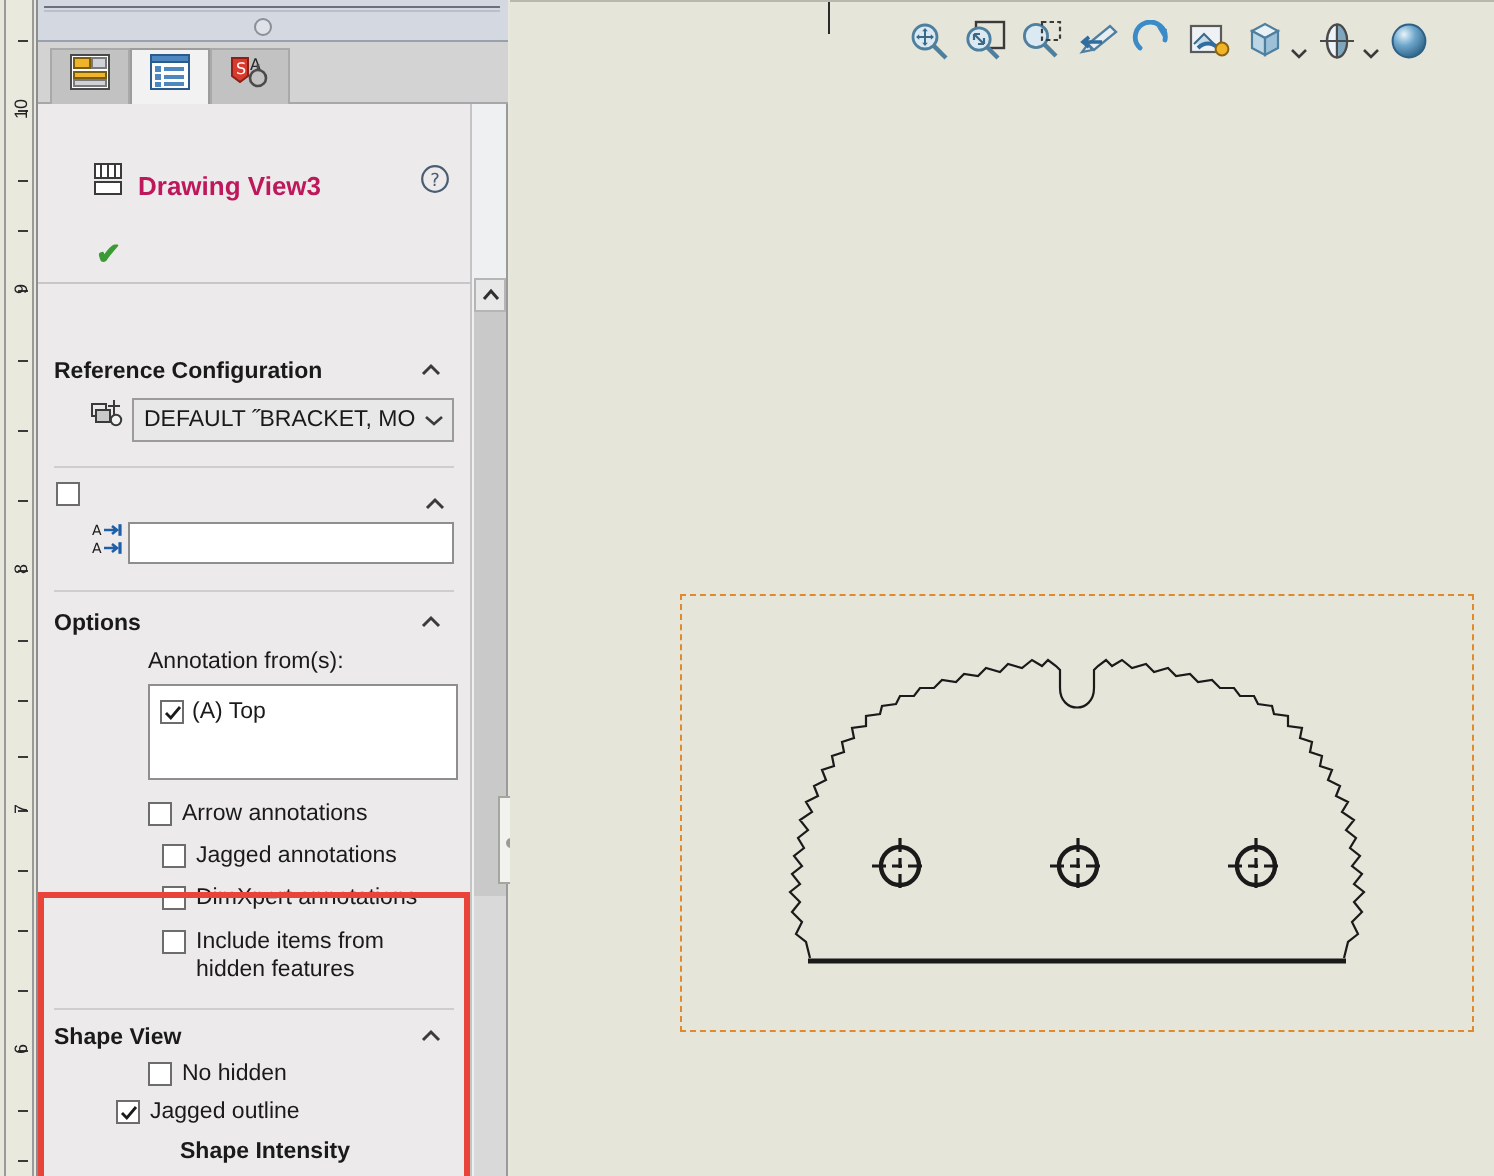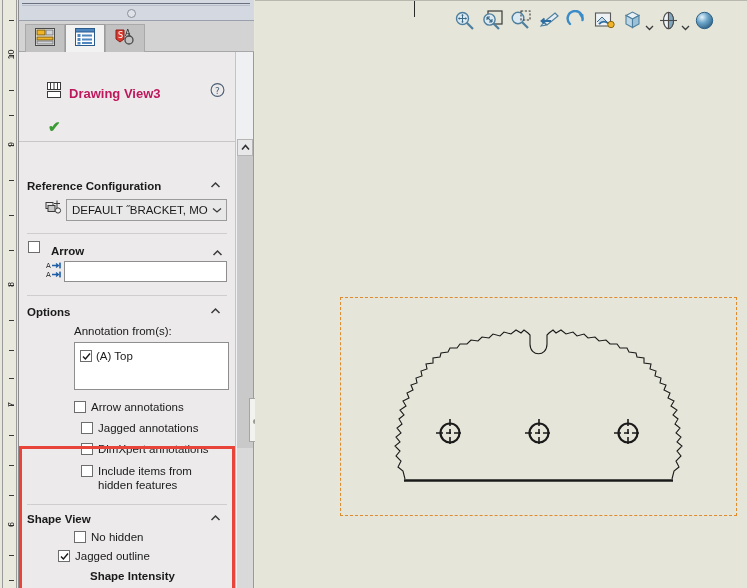--- a/index.html
+++ b/index.html
@@ -323,23 +323,20 @@
           <svg width="10" height="10" viewBox="0 0 10 10">
               <polyline points="1,3.5 5,7 9,3.5" fill="none" stroke="#3b3b3b" stroke-width="1.3"></polyline>
             </svg>
         </div>
       </div>
       <div class="sec-divider" style="top:181px;"></div>
 
       <div class="cbrow" style="left:9px; top:189px;">
         <span class="cbox"></span>
       </div>
-      <div class="section-head" style="top:189px; left:32px;">
-        <span>Arrow</span>
-      </div>
       <span class="chev" style="position:absolute; left:193px; top:193px;">
         <svg width="11" height="11" viewBox="0 0 11 11">
             <polyline points="1.5,7 5.5,3 9.5,7" fill="none" stroke="#3b3b3b" stroke-width="1.5"></polyline>
           </svg>
       </span>
 
       <span id="arrowIcon">
         <svg width="16" height="20" viewBox="0 0 16 20">
           <text x="0" y="8" font-size="7" fill="#1a1a1a" font-family="DejaVu Sans, sans-serif">A</text>
           <path d="M6 5.5 L12 5.5 M10 3.5 L12.5 5.5 L10 7.5" stroke="#1f5fa8" stroke-width="1.3" fill="none"></path>

